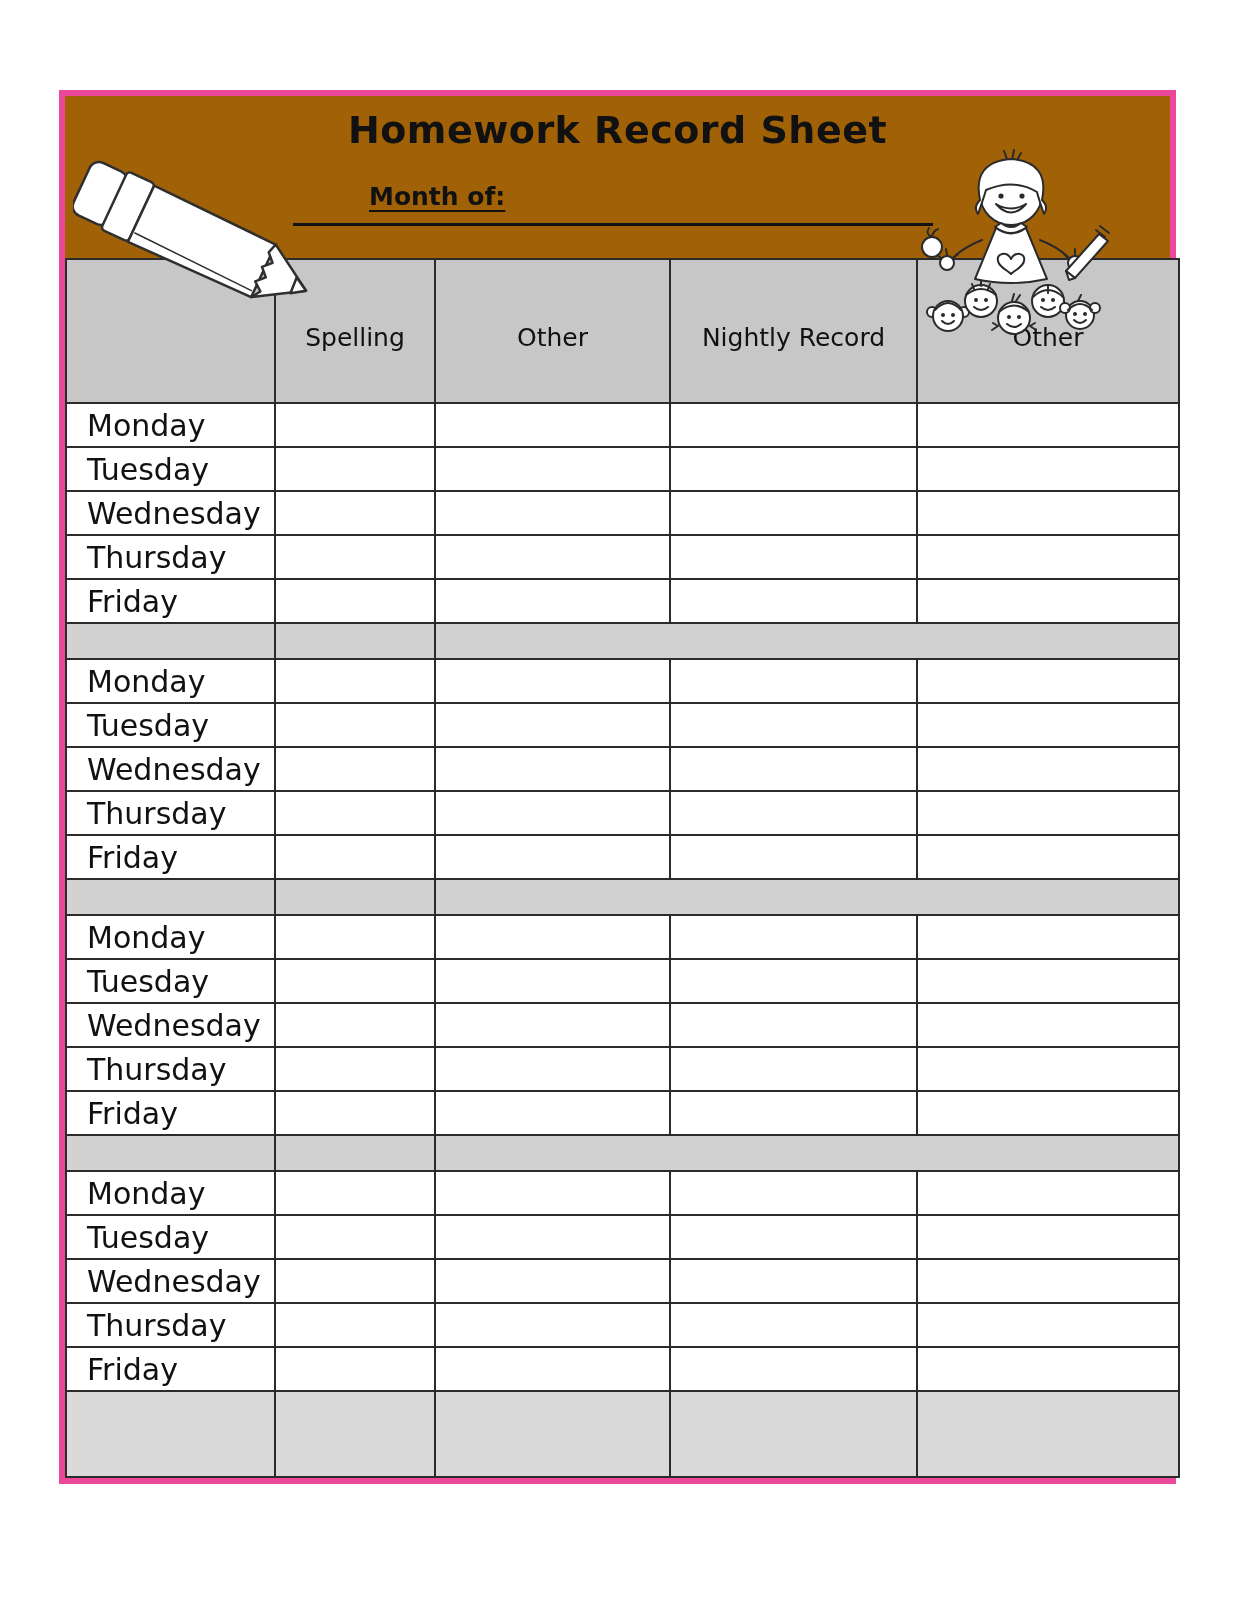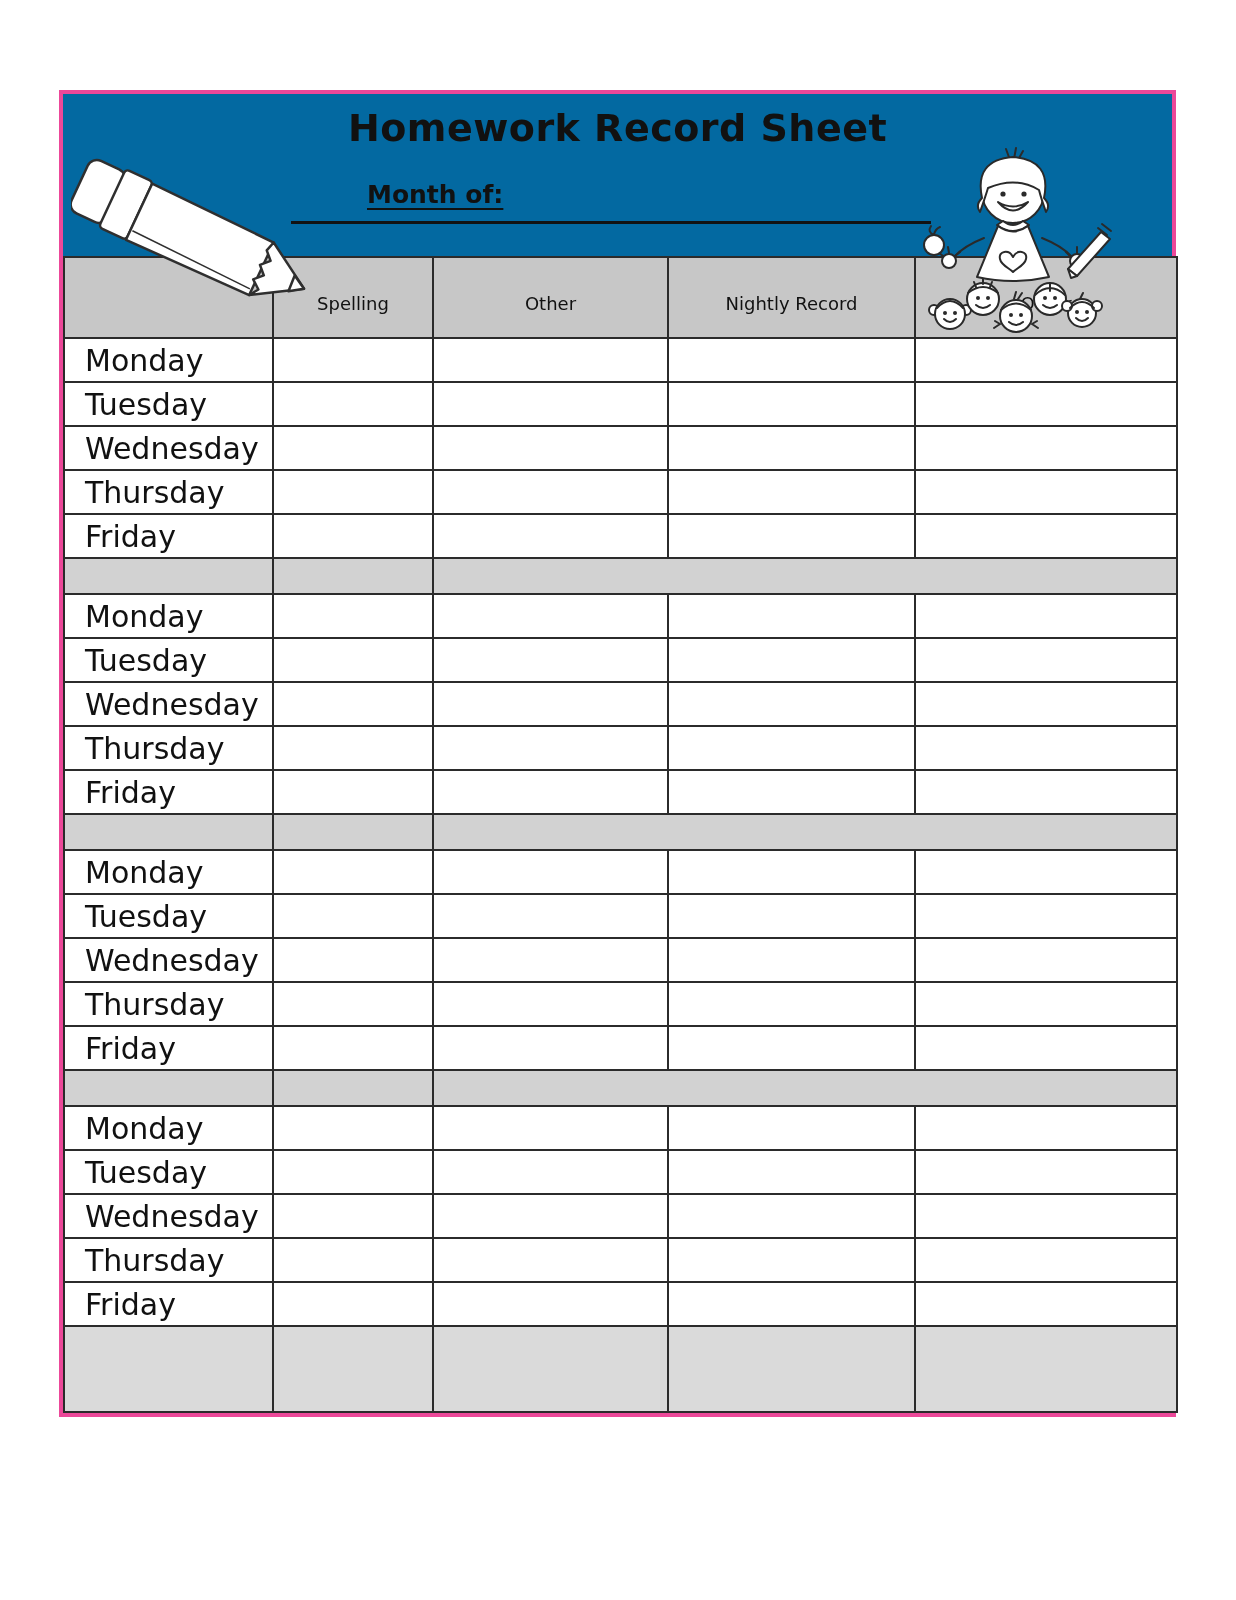--- a/index.html
+++ b/index.html
@@ -10,21 +10,21 @@
     --ink:#111;
   }
   *{box-sizing:border-box;}
   html,body{margin:0;padding:0;}
   body{
     width:1236px;height:1600px;background:#ffffff;position:relative;
     font-family:"DejaVu Sans",sans-serif;color:var(--ink);
   }
   .sheet{
     position:absolute;left:59px;top:90px;width:1117px;
-    border:4px solid #ec4899;background:#0369a1;
+    border:6px solid #ec4899;background:#a16207;
   }
   .top-area{position:relative;height:150px;}
   .title{
     margin:12px 0 0 0;text-align:center;
     font-size:38px;font-weight:700;letter-spacing:0.5px;
   }
   .month-line{
     position:absolute;left:228px;top:70px;width:640px;height:48px;
     border-bottom:3px solid #121212;
   }
@@ -34,22 +34,22 @@
     text-decoration:underline;text-decoration-thickness:2px;text-underline-offset:5px;
   }
   table.grid{
     width:100%;border-collapse:collapse;table-layout:fixed;
     position:relative;z-index:1;
   }
   .grid col.c0{width:209px}.grid col.c1{width:160px}.grid col.c2{width:235px}
   .grid col.c3{width:247px}.grid col.c4{width:262px}
   .grid th,.grid td{border:2px solid var(--line);padding:0;}
   .header-row th{
-    height:81px;background:var(--header-gray);
-    font-size:18px;font-weight:500;text-align:center;vertical-align:middle;
+    height:144px;background:var(--header-gray);
+    font-size:25px;font-weight:500;text-align:center;vertical-align:middle;
     padding-top:12px;
   }
   .day-row td{height:44px;background:#fff;}
   .day-row td.day-cell{
     font-size:30px;font-weight:500;text-align:left;vertical-align:middle;
     padding-left:20px;white-space:nowrap;overflow:hidden;
   }
   .sep-row td{height:36px;background:var(--separator-gray);}
   .footer-row td{height:86px;background:var(--footer-gray);}
   .pencil{position:absolute;left:8px;top:60px;z-index:3;}

